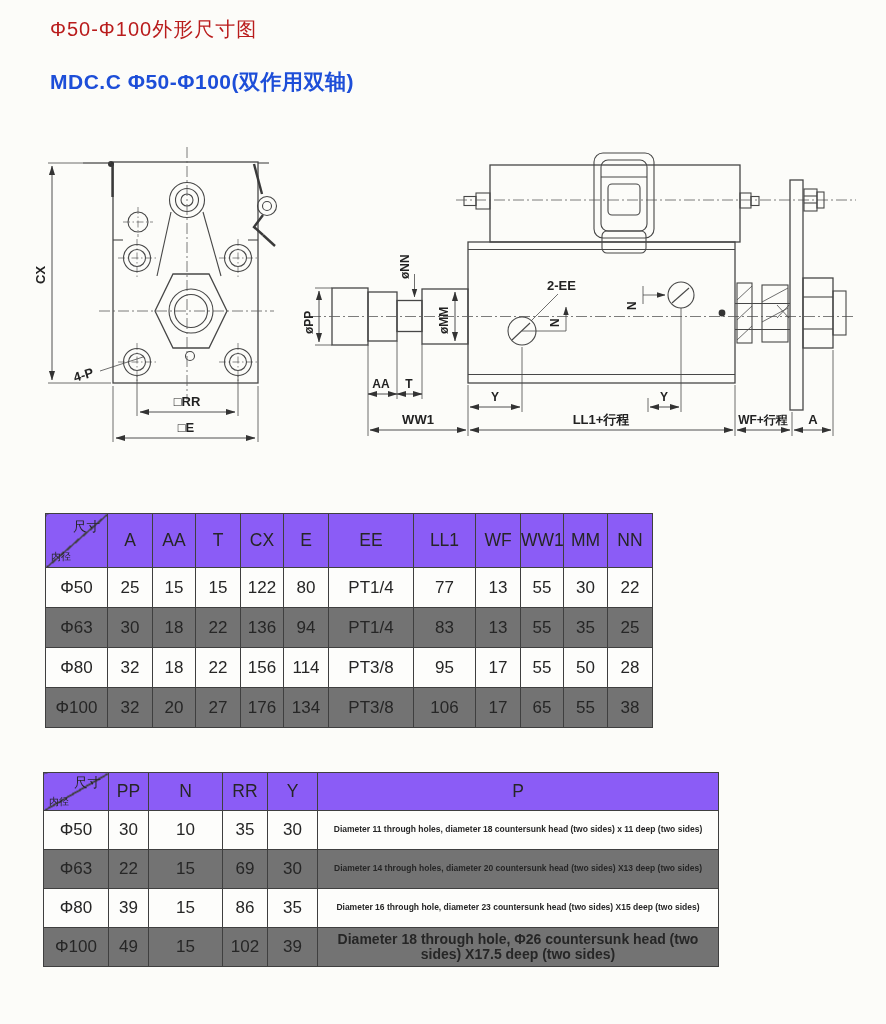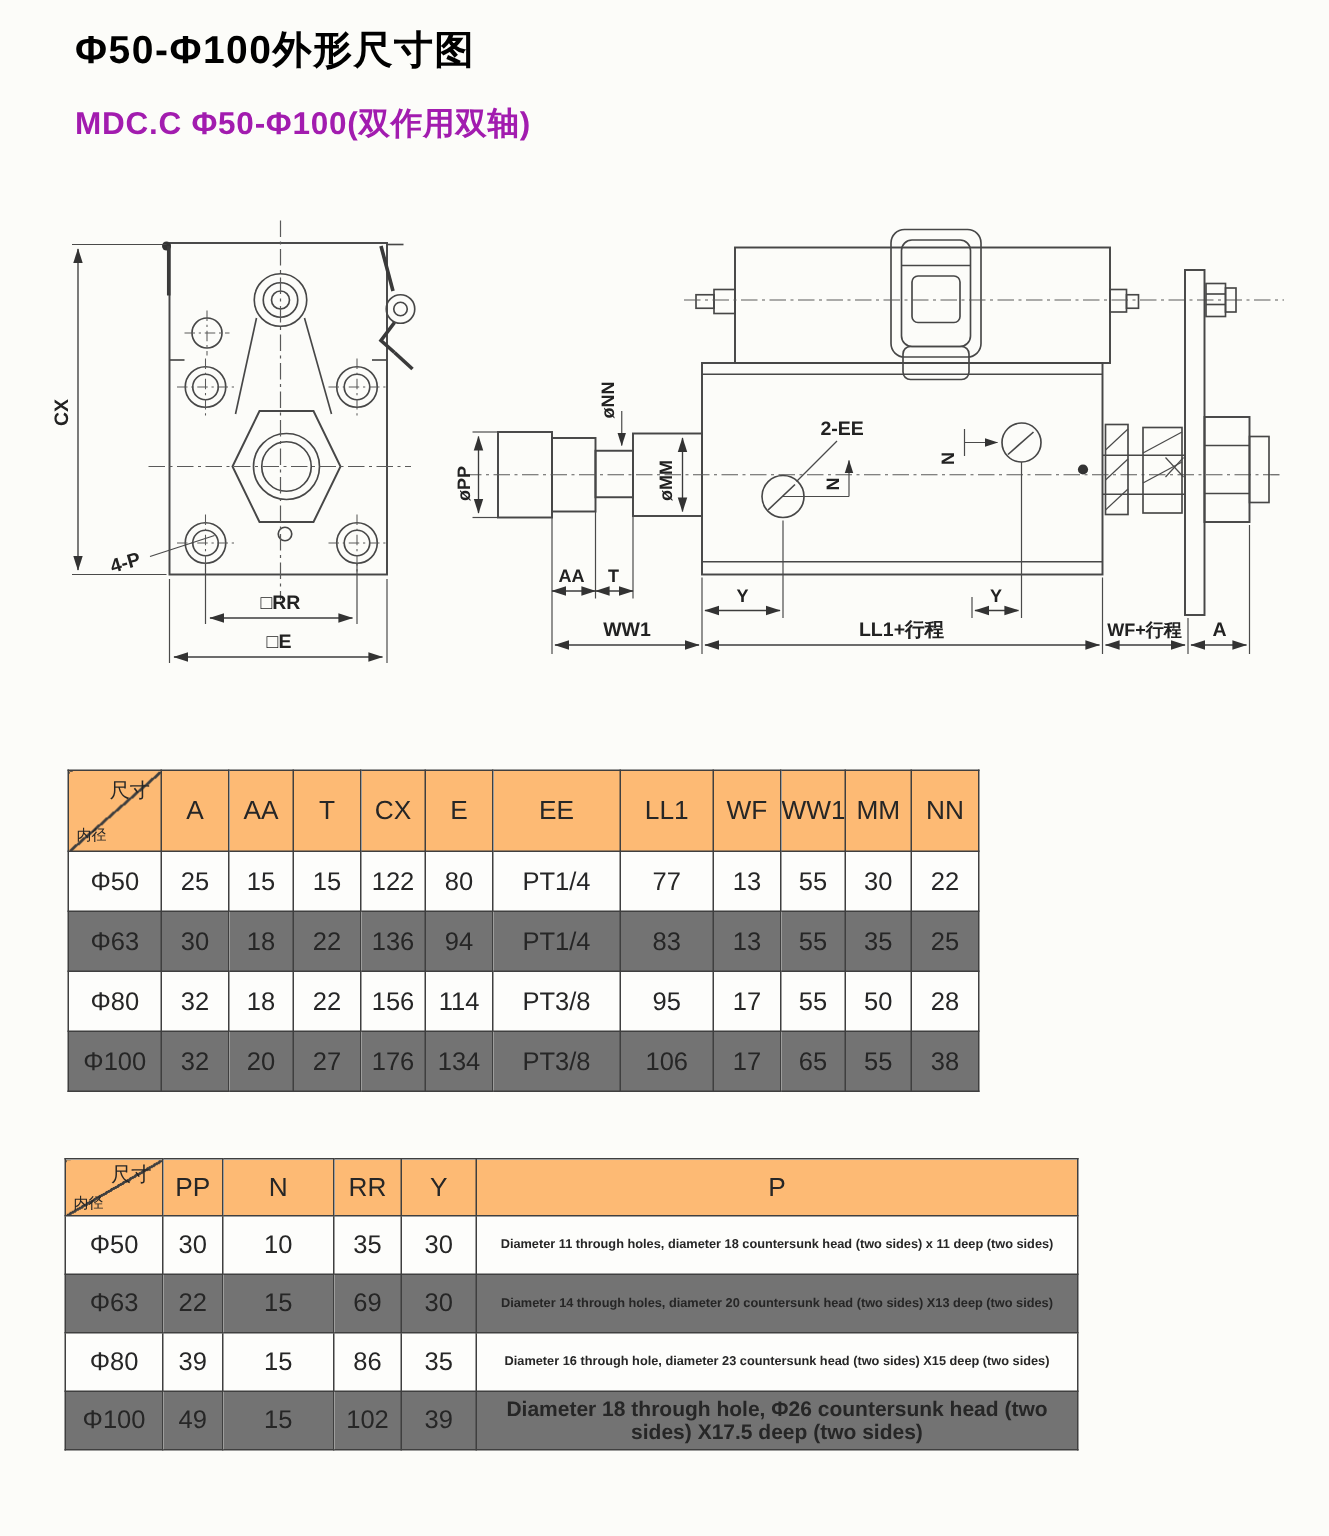--- a/index.html
+++ b/index.html
@@ -5,46 +5,46 @@
   html,body{margin:0;padding:0;}
   body{
     width:886px;height:1024px;position:relative;
     background:#fcfcf9;
     font-family:"Liberation Sans", sans-serif;
     color:#2b2b2b;
     overflow:hidden;
   }
   .title{
     position:absolute;left:50px;top:16px;
-    font-size:26px;font-weight:bold;letter-spacing:1px;color:#000000;
+    font-size:20px;font-weight:normal;letter-spacing:1px;color:#b91c1c;
   }
   .subtitle{
     position:absolute;left:50px;top:68px;
-    font-size:21px;font-weight:bold;letter-spacing:0.5px;color:#a21caf;
+    font-size:21px;font-weight:bold;letter-spacing:0.5px;color:#1d4ed8;
   }
   svg.drawing{position:absolute;left:0;top:0;}
   svg .ol{fill:none;stroke:#474747;stroke-width:1.3;}
   svg .ol2{fill:none;stroke:#474747;stroke-width:1.1;}
   svg .thick{stroke:#3a3a3a;stroke-width:2.4;fill:none;}
   svg .thin{fill:none;stroke:#4a4a4a;stroke-width:0.8;}
   svg .cl{fill:none;stroke:#5a5a5a;stroke-width:0.8;stroke-dasharray:11 3 2 3;}
   svg .hl{fill:none;stroke:#5a5a5a;stroke-width:0.7;stroke-dasharray:7 2.5 1.5 2.5;}
   svg .dim{fill:none;stroke:#3c3c3c;stroke-width:0.9;}
   svg text{fill:#222;font-family:"Liberation Sans",sans-serif;font-weight:bold;font-size:13px;}
   svg text.sm{font-size:12px;}
   
   .dimtable{position:absolute;border-collapse:collapse;table-layout:fixed;background:#fdfdfb;}
   .dimtable td,.dimtable th{
     border:1.6px solid #3f3f3f;text-align:center;vertical-align:middle;
     font-weight:normal;font-size:17px;color:#262626;padding:0;overflow:hidden;
   }
   .dimtable th{font-size:17.5px;}
   .t1{left:45px;top:513px;width:607px;}
   .t2{left:43px;top:772px;width:675px;}
-  .hdr-row{background:#fdba74;}
+  .hdr-row{background:#8b5cf6;}
   .shade{background:#737373;}
   .plain{background:#fdfdfb;}
   .t1 .hdr-row{height:54px;}
   .t1 tr.data{height:40px;}
   .t2 .hdr-row{height:38px;}
   .t2 tr.data{height:39px;}
   td.pcell{font-size:8.5px;font-weight:bold;padding:0 8px;line-height:1.1;}
   td.pcell.big{font-size:14px;}
   .diag{position:relative;
     background-image:linear-gradient(to bottom right,

